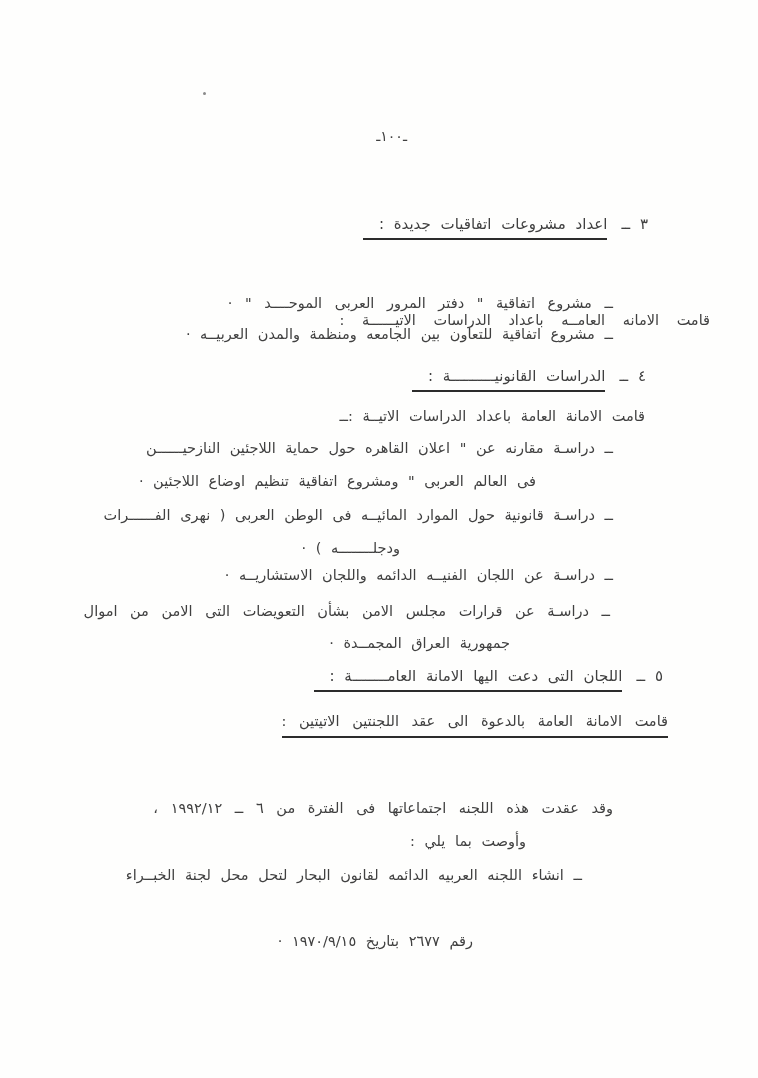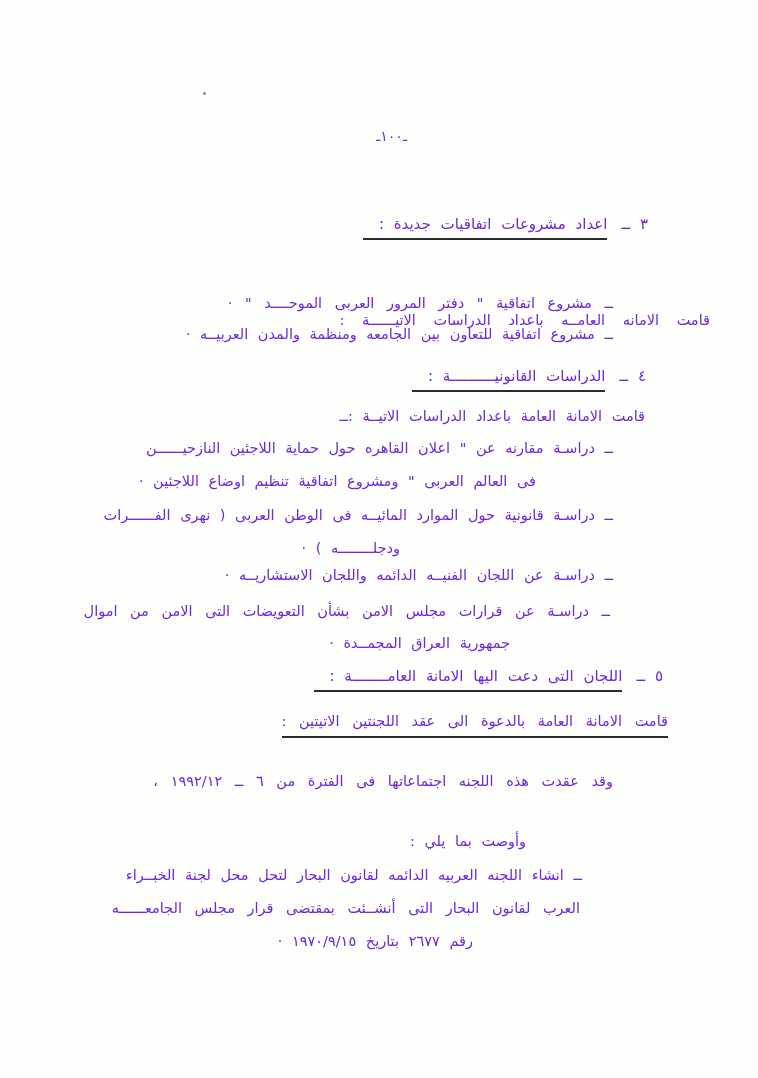--- a/index.html
+++ b/index.html
@@ -2,21 +2,21 @@
 <html lang="ar"><head>
 <meta charset="utf-8">
 <style>
   html, body { margin: 0; padding: 0; background: #ffffff; }
   .page {
     position: relative;
     width: 758px;
     height: 1078px;
     background: #fefefd;
     font-family: "DejaVu Sans", sans-serif;
-    color: #6d28d9;
+    color: #404040;
     direction: rtl;
     overflow: hidden;
   }
   .line {
     position: absolute;
     white-space: nowrap;
     font-size: 14.5px;
     line-height: 20px;
     word-spacing: 5px;
     letter-spacing: 0;
@@ -68,19 +68,18 @@
   <div class="line" style="top:505px; right:145px;">ــ دراسـة قانونية حول الموارد المائيــه فى الوطن العربى ( نهرى الفــــــرات</div>
   <div class="line" style="top:538px; right:358px;">ودجلــــــــه ) ·</div>
   <div class="line" style="top:565px; right:145px;">ــ دراسـة عن اللجان الفنيــه الدائمه واللجان الاستشاريــه ·</div>
   <div class="line mid" style="top:601px; right:148px;">ــ دراسـة عن قرارات مجلس الامن بشأن التعويضات التى الامن من اموال</div>
   <div class="line" style="top:633px; right:248px;">جمهورية العراق المجمــدة ·</div>
 
   <div class="line heading" style="top:666px; right:95px;">
     <span class="num">٥ ــ</span><span class="title u u-ext">اللجان التى دعت اليها الامانة العامــــــــة :</span>
   </div>
   <div class="line mid u" style="top:711px; right:90px;">قامت الامانة العامة بالدعوة الى عقد اللجنتين الاتيتين :</div>
-  <div class="line mid" style="top:771px; right:145px;">وقد عقدت هذه اللجنه اجتماعاتها فى الفترة من ٦ ــ ١٩٩٢/١٢ ،</div>
+  <div class="line mid" style="top:798px; right:145px;">وقد عقدت هذه اللجنه اجتماعاتها فى الفترة من ٦ ــ ١٩٩٢/١٢ ،</div>
   <div class="line" style="top:831px; right:232px;">وأوصت بما يلي :</div>
   <div class="line" style="top:865px; right:176px;">ــ انشاء اللجنه العربيه الدائمه لقانون البحار لتحل محل لجنة الخبــراء</div>
-  <div class="line mid" style="top:898px; right:178px;">العرب لقانون البحار التى أنشــئت بمقتضى قرار مجلس الجامعــــــه</div>
   <div class="line" style="top:931px; right:285px;">رقم ٢٦٧٧ بتاريخ ١٩٧٠/٩/١٥ ·</div>
 
 </div>
 
 </body></html>

